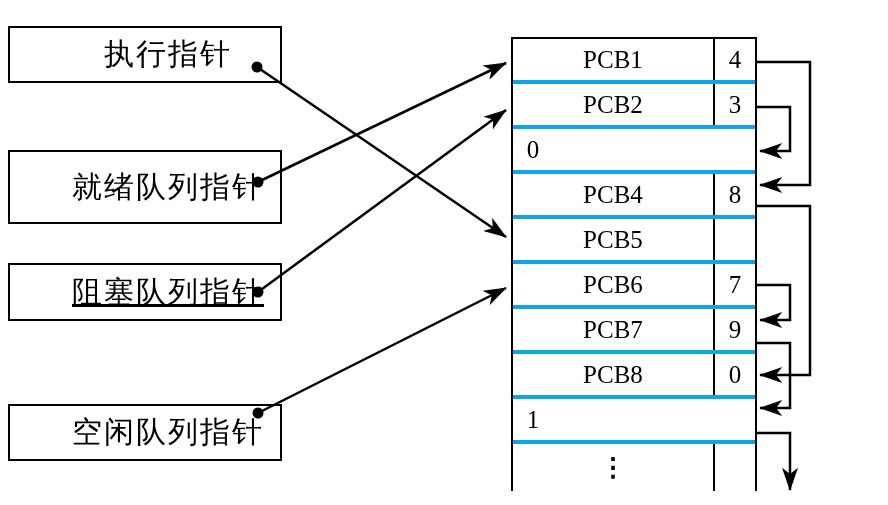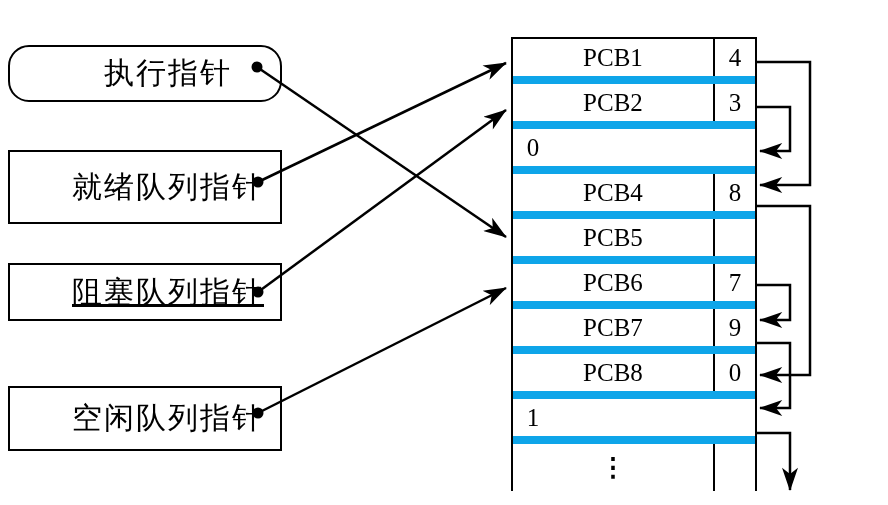--- a/index.html
+++ b/index.html
@@ -20,40 +20,40 @@
     border: 2px solid #000;
     box-sizing: border-box;
     display: flex;
     align-items: center;
     justify-content: center;
     padding-left: 46px;
     font-size: 30px;
     letter-spacing: 2px;
     background: #fff;
   }
-  #pbox-0 { top: 45px;  height: 57px; border-radius: 21px; }
+  #pbox-0 { top: 26px;  height: 57px; }
   #pbox-1 { top: 150px; height: 74px; }
   #pbox-2 { top: 263px; height: 58px; text-decoration: underline; }
-  #pbox-3 { top: 386px; height: 65px; }
+  #pbox-3 { top: 404px; height: 57px; }
 
   
   #pcb-table {
     position: absolute;
     left: 511px;
     top: 37px;
     width: 246px;
     border: 2px solid #000;
     border-bottom: none;
     box-sizing: border-box;
     background: #fff;
   }
   .row {
     display: flex;
     height: 45px;
-    border-bottom: 8px solid #0ea5e9;
+    border-bottom: 4px solid #0ea5e9;
     box-sizing: border-box;
     align-items: center;
   }
   .row:last-child { height: 47px; border-bottom: none; }
   .cell { text-align: center; font-size: 25px; }
   .cell.name  { width: 200px; border-right: 2px solid #000; align-self: stretch;
                 display: flex; align-items: center; justify-content: center; }
   .cell.value { width: 40px; }
   .row.dots .cell.name { font-size: 26px; font-weight: bold; }
 

